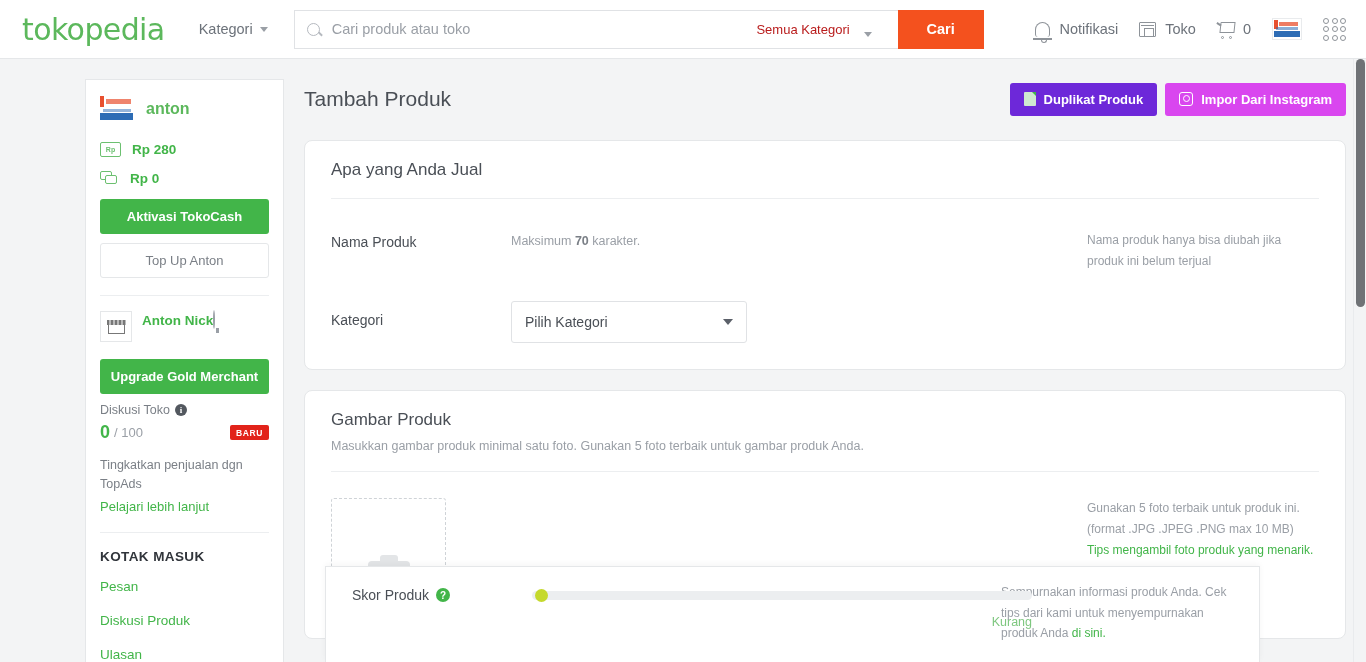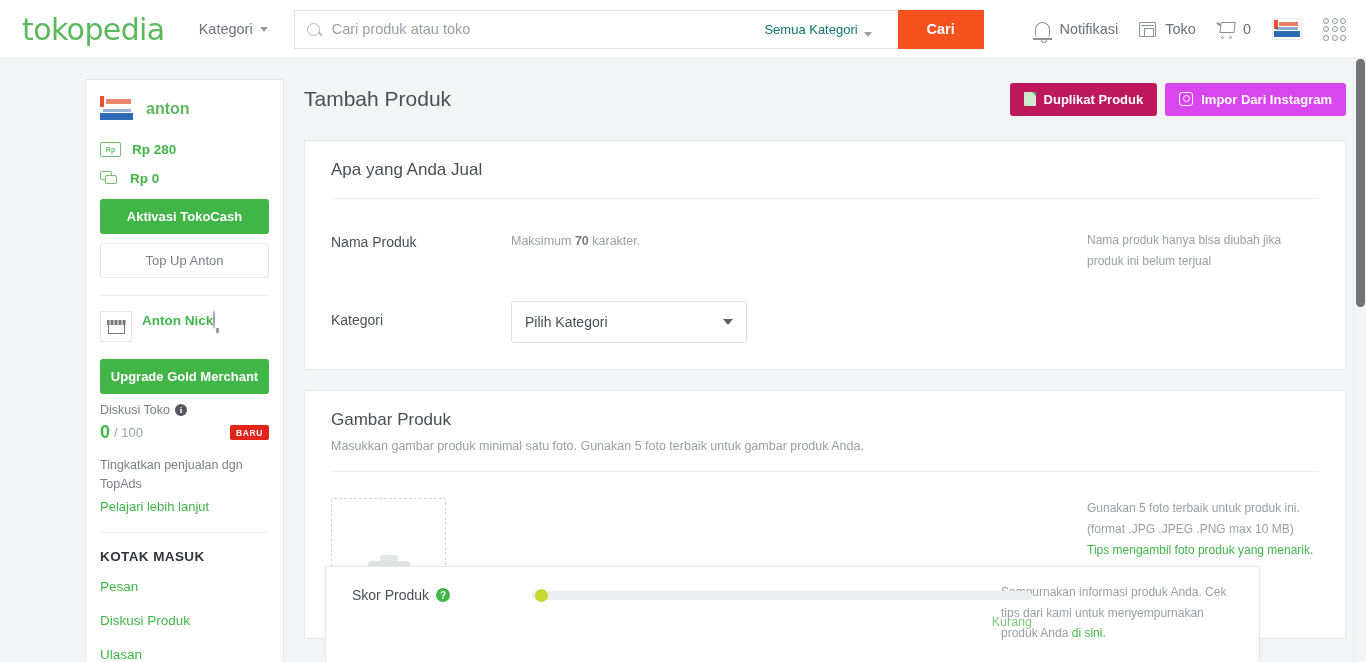--- a/index.html
+++ b/index.html
@@ -71,22 +71,22 @@
     right: -4px; bottom: 0px;
   }
   .search-input {
     border: none; outline: none;
     font-size: 14.5px; color: #31353b;
     font-family: "Liberation Sans", sans-serif;
     flex: 1; background: transparent;
   }
   .search-input::placeholder { color: #9a9fa6; }
   .allcat {
-    display: flex; align-items: flex-end; gap: 6px;
-    font-size: 13px; color: #0f766e;
+    display: flex; align-items: flex-end; gap: 14px;
+    font-size: 13px; color: #b91c1c;
     padding-right: 14px;
     white-space: nowrap;
     cursor: pointer;
   }
   .btn-cari {
     background: #f4511e;
     color: #fff;
     font-size: 14.5px; font-weight: bold;
     border: none;
     width: 86px;
@@ -343,21 +343,21 @@
   }
   .page-title { font-size: 21px; color: #4a4f56; font-weight: 400; }
   .head-actions { margin-left: auto; display: flex; gap: 8px; }
   .btn-dup, .btn-ig {
     display: flex; align-items: center; gap: 8px;
     border: none; border-radius: 3px;
     color: #fff; font-size: 13px; font-weight: bold;
     padding: 9px 14px; cursor: pointer;
     font-family: "Liberation Sans", sans-serif;
   }
-  .btn-dup { background: #be185d; }
+  .btn-dup { background: #6d28d9; }
   .btn-ig { background: #d946ef; }
   .ic-doc {
     width: 12px; height: 14px; background: #cfe9d0; border-radius: 1px;
     position: relative; flex: none;
   }
   .ic-doc::after {
     content:""; position:absolute; top:0; right:0;
     border-left:4px solid transparent; border-top:4px solid #42b549;
   }
   .ic-ig {
@@ -365,21 +365,21 @@
     border-radius: 3px; position: relative; flex: none;
   }
   .ic-ig::after {
     content:""; position:absolute; top:2.3px; left:2.3px;
     width:5px; height:5px; border:1.4px solid #fff; border-radius:50%;
   }
 
   .card {
     background: #fff;
     border: 1px solid #e5e7e9;
-    border-radius: 0;
+    border-radius: 8px;
     margin-bottom: 20px;
   }
   .card-head { padding: 19px 26px 0 26px; }
   .card-title { font-size: 17px; color: #4a4f56; font-weight: 400; }
   .card-sub { font-size: 12.5px; color: #9a9fa6; margin-top: 9px; }
   .card-rule { height: 1px; background: #eceef0; margin: 18px 26px 0; }
   .card-body { padding: 26px 26px 26px 26px; }
 
   .frow { display: flex; align-items: flex-start; }
   .flabel {

